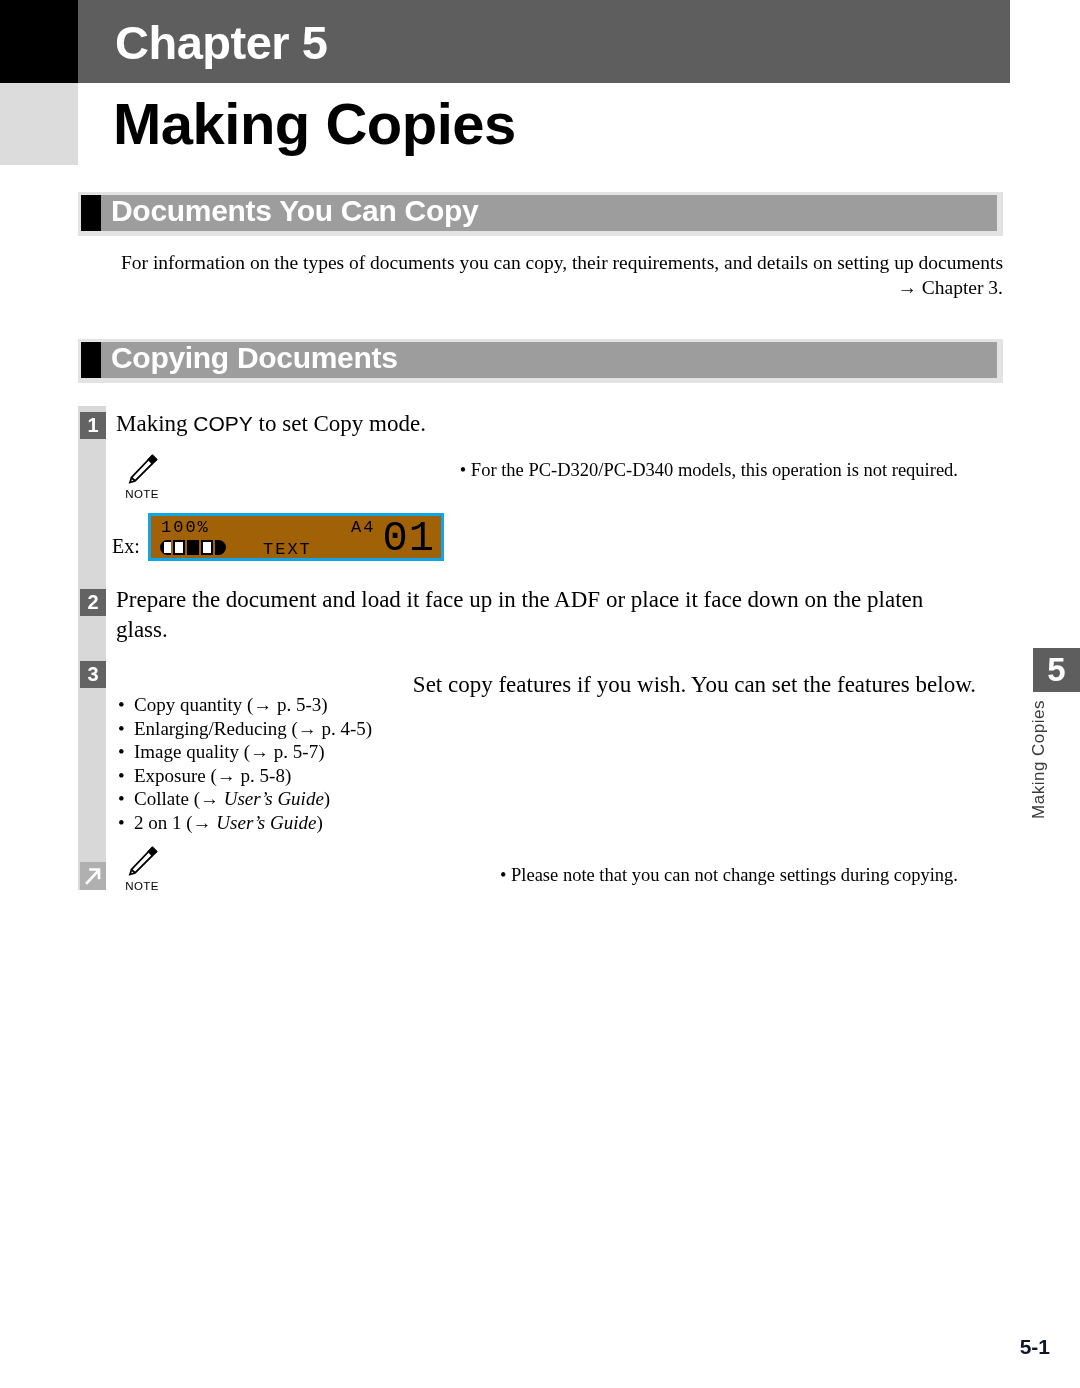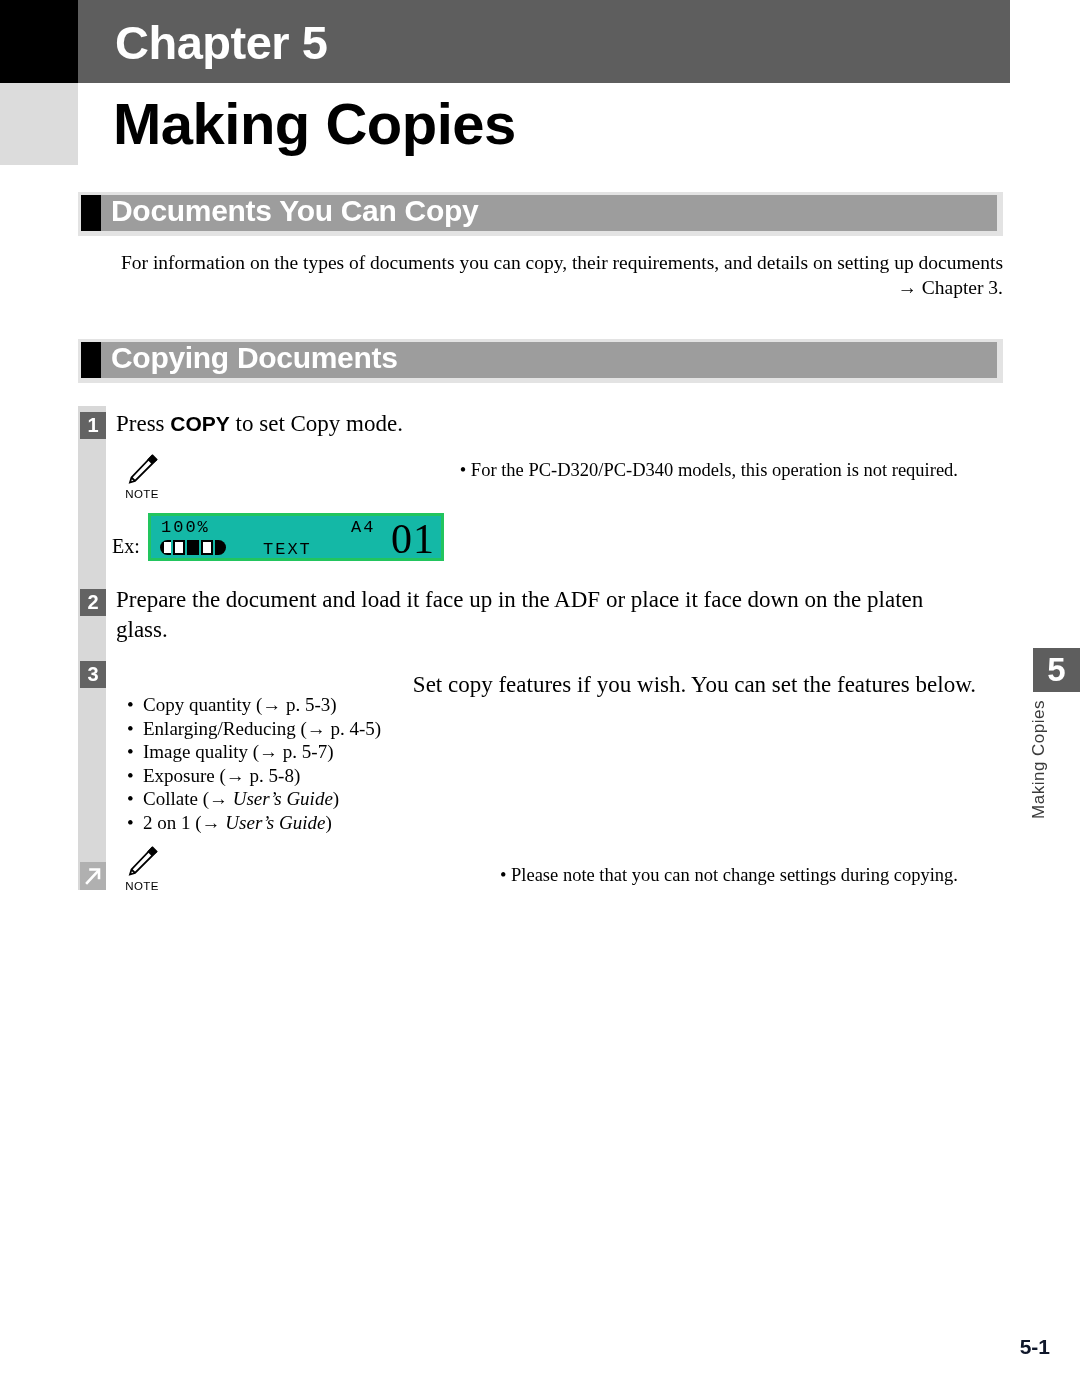--- a/index.html
+++ b/index.html
@@ -122,21 +122,21 @@
     position: absolute;
     left: 116px;
     color: #000000;
     font-size: 23px;
     line-height: 30px;
     width: 860px;
   }
   .step-text b {
     font-family: "Liberation Sans", "DejaVu Sans", sans-serif;
     font-size: 21px;
-    font-weight: bold;
+    font-weight: normal;
   }
 
   
   .note-icon {
     position: absolute;
     width: 52px;
     text-align: center;
   }
   .note-icon svg { display: block; margin: 0 auto; }
   .note-label {
@@ -167,39 +167,39 @@
   .ex-label {
     position: absolute;
     left: 112px; top: 535px;
     font-size: 20px;
     color: #000;
   }
   .lcd {
     position: absolute;
     left: 148px; top: 513px;
     width: 296px; height: 48px;
-    border: 3px solid #22c55e;
-    background: #14b8a6;
+    border: 3px solid #0ea5e9;
+    background: #a16207;
     box-sizing: border-box;
   }
   .lcd-row {
     position: absolute;
     left: 0; width: 100%;
     font-family: "Liberation Mono", "DejaVu Sans Mono", monospace;
     font-size: 17px;
     letter-spacing: 2px;
     color: #000;
   }
   .lcd-zoom { top: 2px; left: 10px; }
   .lcd-paper { top: 2px; left: 200px; }
   .lcd-mode { top: 24px; left: 112px; }
   .lcd-count {
     position: absolute;
     right: 6px; top: 1px;
-    font-family: Liberation Serif, serif;
+    font-family: Liberation Mono, monospace;
     font-size: 42px;
     line-height: 44px;
     letter-spacing: 1px;
     color: #000;
     text-align: center;
   }
   .lcd-density {
     position: absolute;
     left: 9px; top: 24px;
     display: flex;
@@ -236,21 +236,21 @@
   }
 
   
   .bullets {
     position: absolute;
     left: 118px; top: 693px;
     color: #000;
     font-size: 19px;
     line-height: 23.6px;
   }
-  .bullets div { white-space: nowrap; margin-left: 9px; }
+  .bullets div { white-space: nowrap; }
   .bullets .dot { display: inline-block; width: 16px; }
   .bullets i { font-style: italic; }
 
   
   .tab-block {
     position: absolute;
     left: 1033px; top: 648px;
     width: 47px; height: 44px;
     background: #5e5e5e;
     color: #fff;
@@ -308,21 +308,21 @@
   <div class="sec-shadow"></div>
   <div class="sec-bar"></div>
   <div class="sec-marker"></div>
   <div class="sec-text">Copying Documents</div>
 </div>
 
 <div class="left-strip"></div>
 
 <div class="step-box" style="left:80px; top:412px;">1</div>
 <div class="step-text" style="top:409px;">
-  <span>Press </span><b>COPY</b><span> to set Copy mode.</span>
+  <span>Making </span><b>COPY</b><span> to set Copy mode.</span>
 </div>
 
 <div class="note-icon" style="left:116px; top:451px;">
   <svg width="40" height="36" viewBox="0 0 40 36">
     <g fill="none" stroke="#000" stroke-width="1.8">
       <path d="M30.5 4.5 L34.5 8.5 L13 30 L8 31.5 L9.5 26.5 Z"></path>
       <path d="M9.5 26.5 L13 30"></path>
       <path d="M30.5 4.5 L26.5 8.5 L30 12 L34.5 8.5"></path>
     </g>
     <circle cx="30.6" cy="8.4" r="2.6" fill="#000"></circle>

